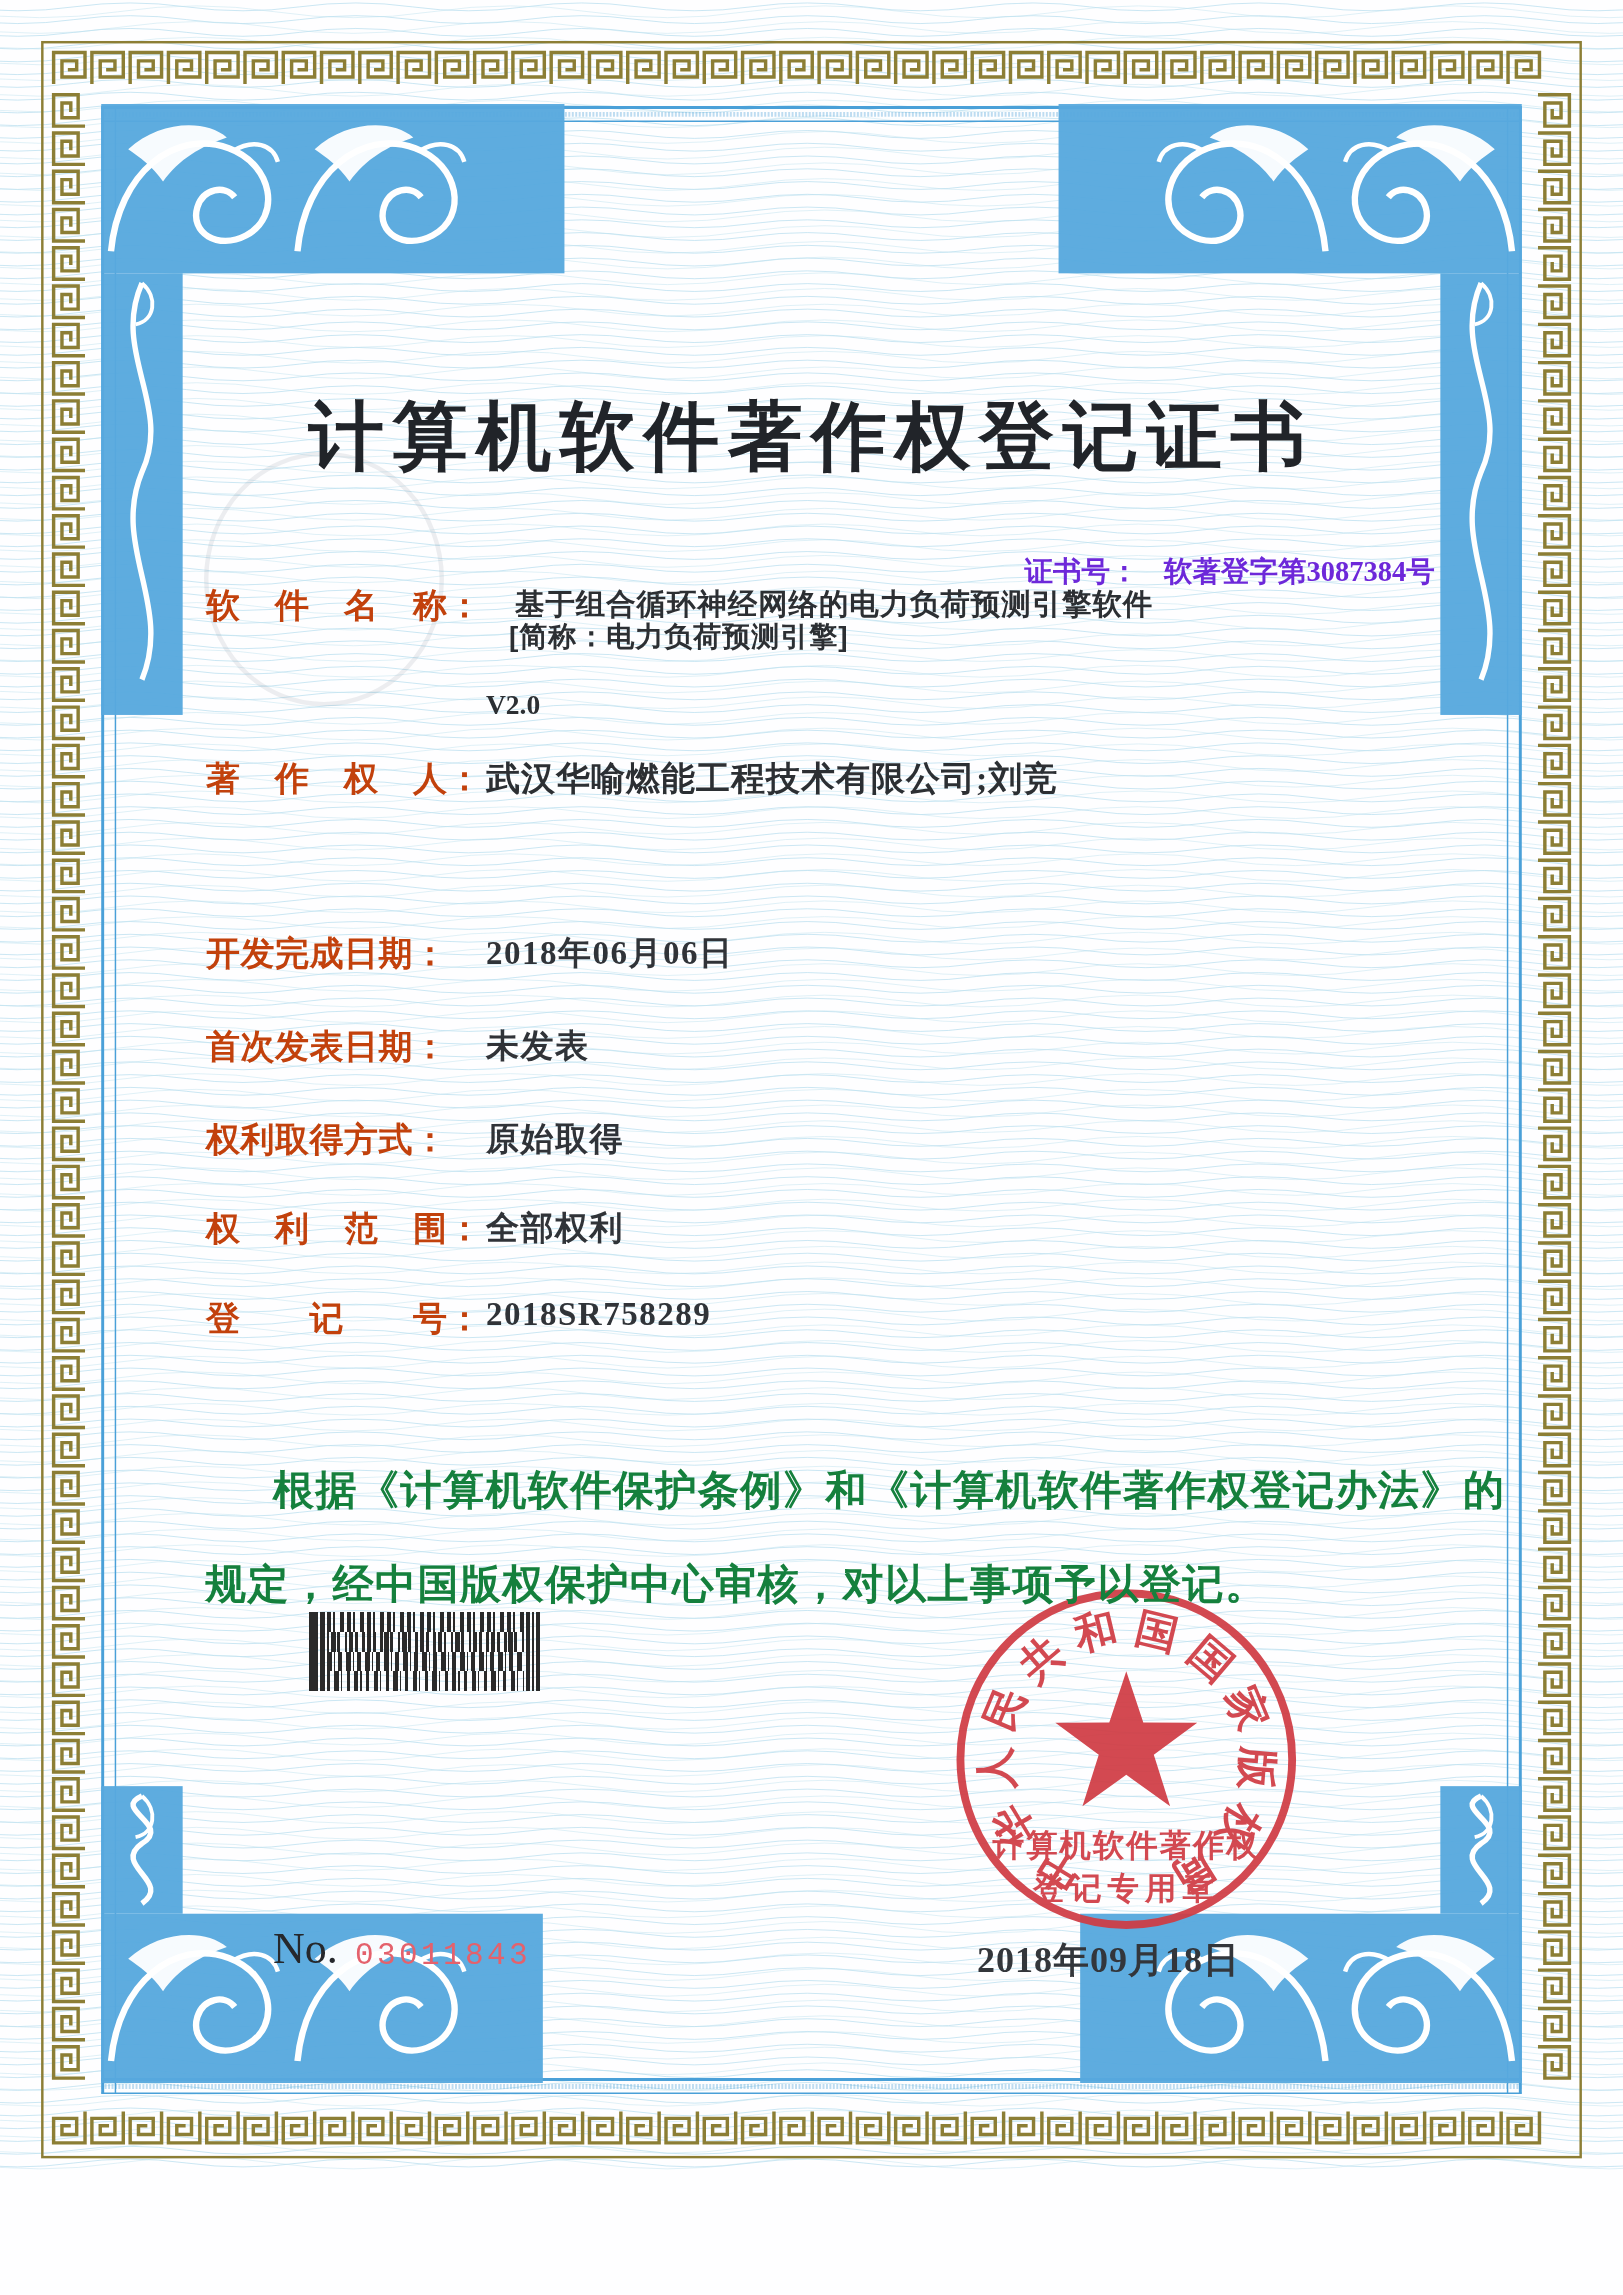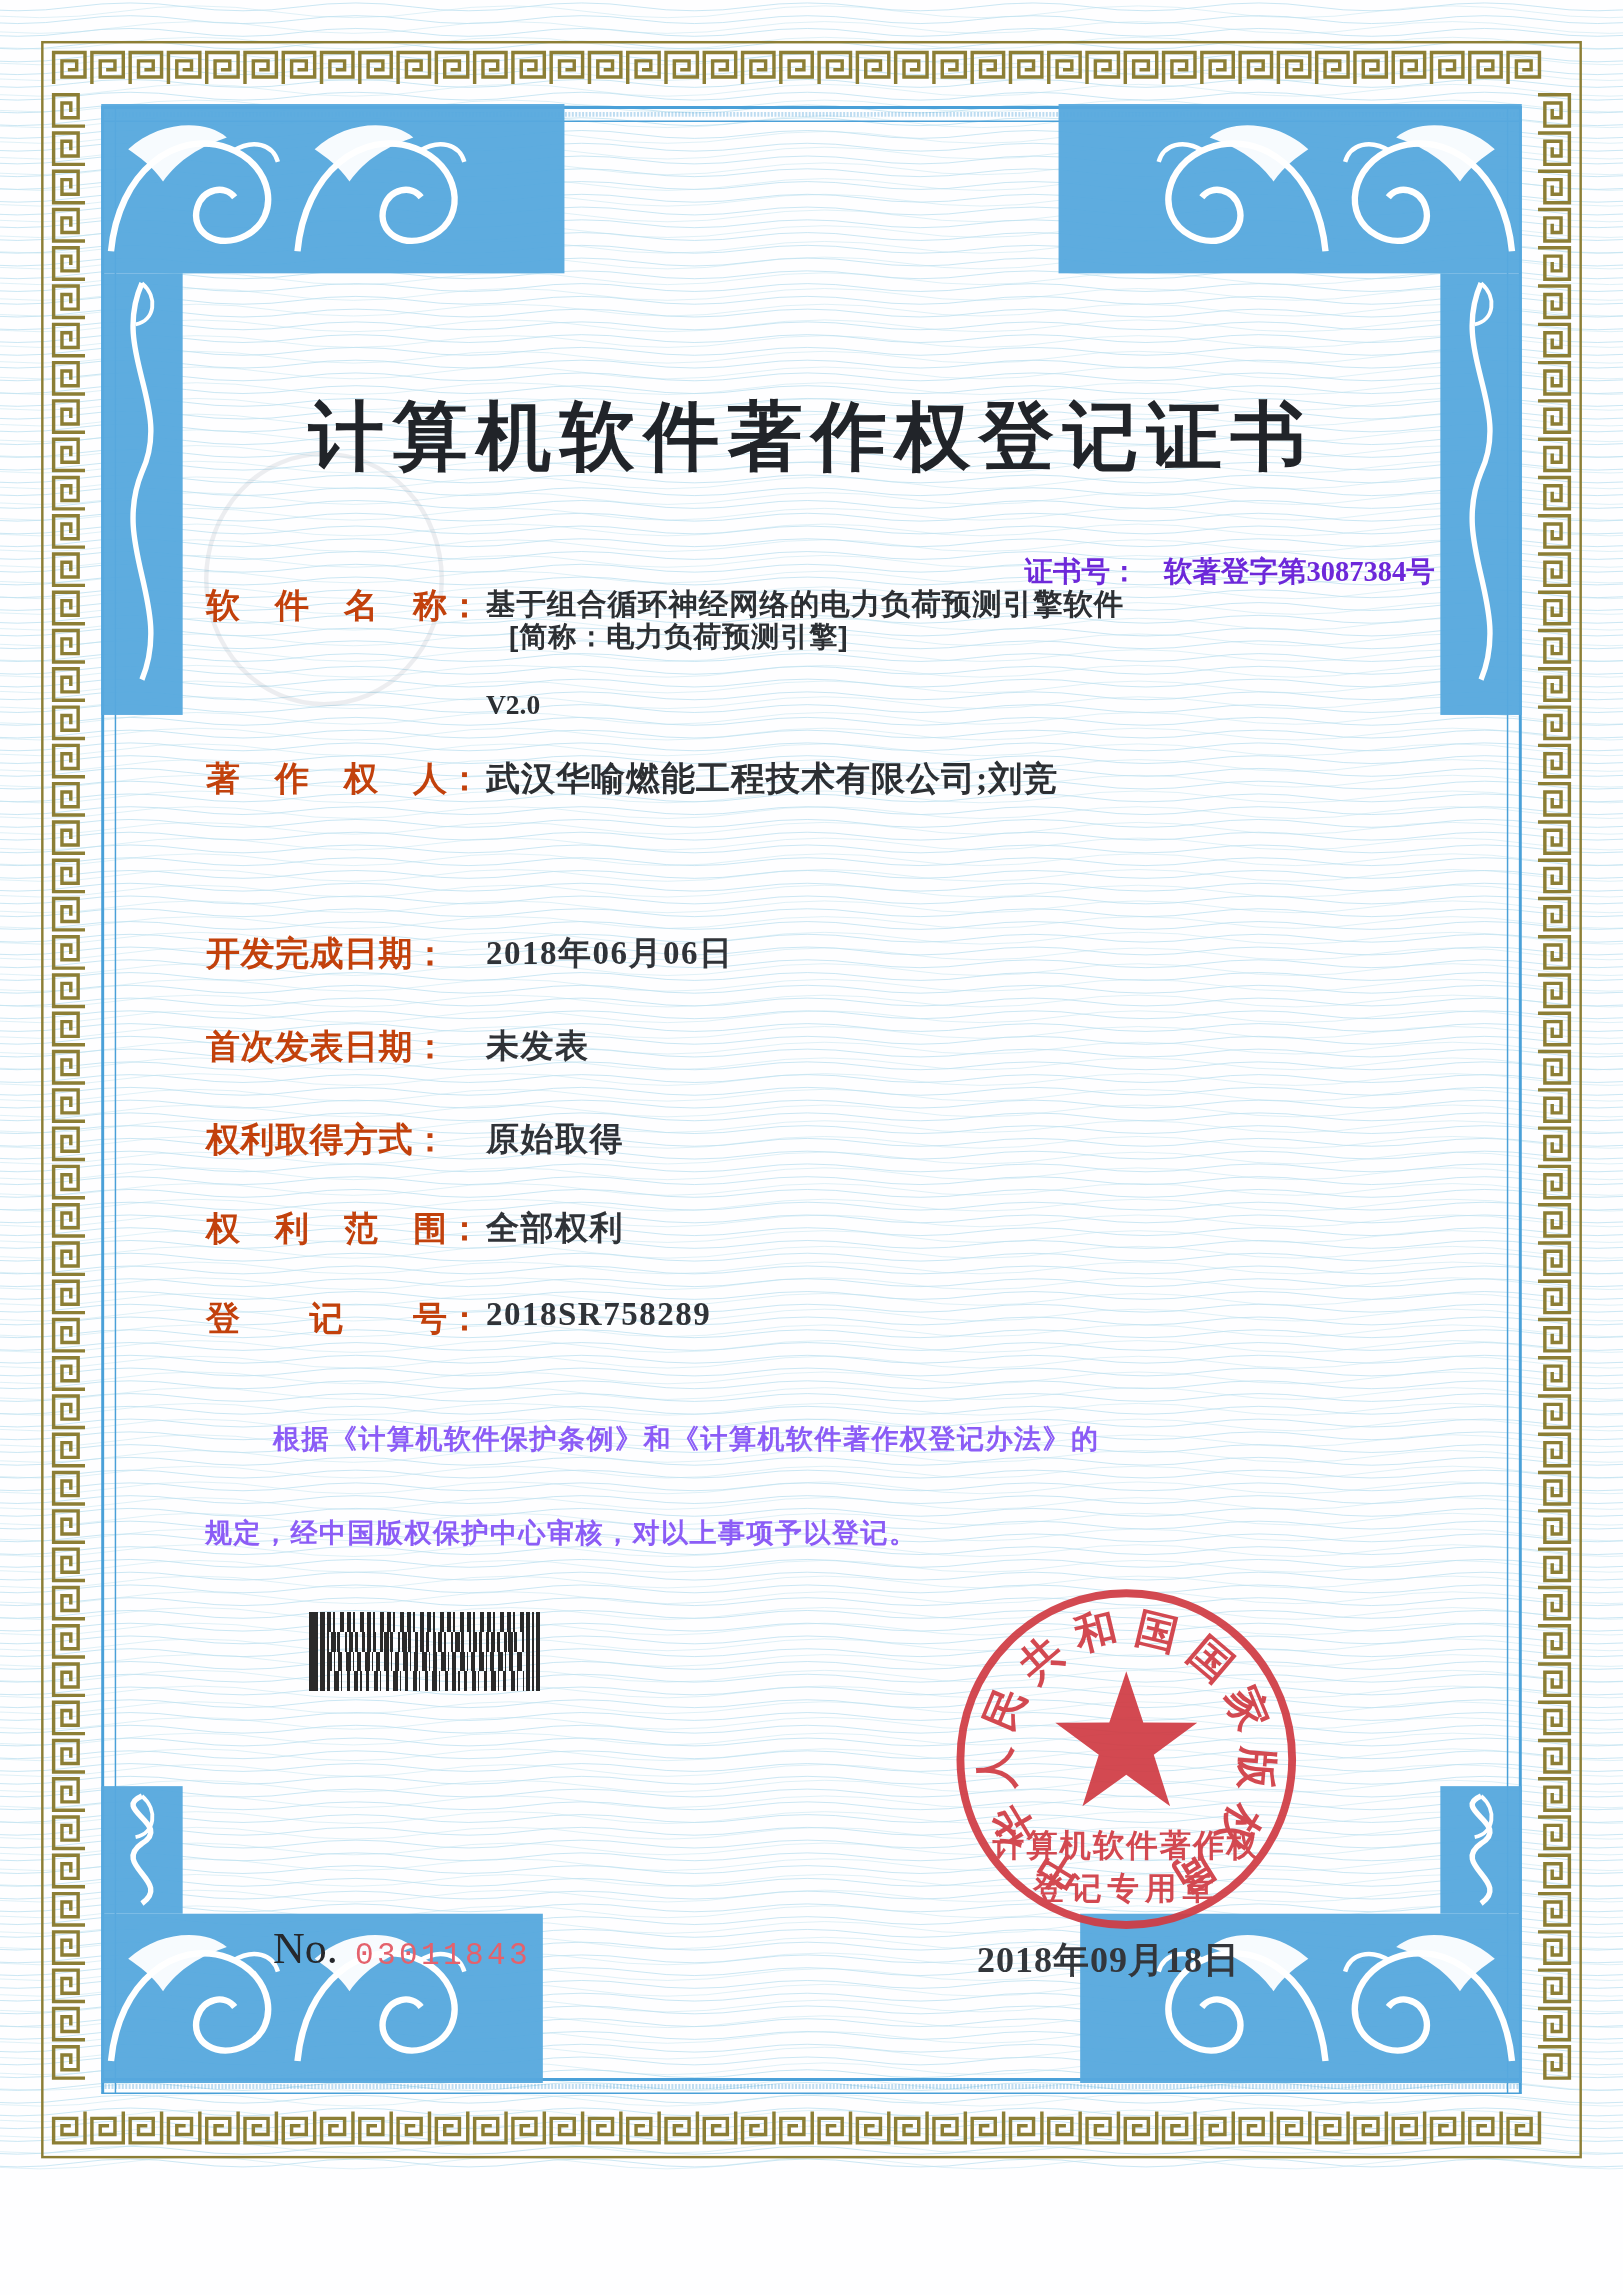--- a/index.html
+++ b/index.html
@@ -10,27 +10,27 @@
   .authority{left:0;right:0;top:294px;text-align:center;font-weight:700;font-size:63px;
              letter-spacing:6.9px;color:#26292e;}
   .cert-title{left:0;right:0;top:387px;text-align:center;font-weight:700;font-size:75px;
               letter-spacing:8.8px;color:#212429;}
   .certno{left:996px;top:521px;font-weight:700;font-size:28.5px;color:#6d28d9;}
   .certno .certno-val{margin-left:25.5px;font-weight:600;}
   .lbl{left:206px;font-weight:700;font-size:34px;color:#c2410c;letter-spacing:0.5px;}
   .lbl-name{top:583px;} .lbl-owner{top:756px;} .lbl-dev{top:931px;} .lbl-pub{top:1024px;}
   .lbl-acq{top:1117px;} .lbl-scope{top:1206px;} .lbl-reg{top:1296px;}
   .val{left:486px;color:#2c2f33;}
-  .v-name1{top:585px;font-family:Liberation Serif, serif;font-weight:700;font-size:29.4px;letter-spacing:1px;}
+  .v-name1{top:585px;font-family:Liberation Serif, serif;font-weight:700;font-size:29.4px;letter-spacing:1px;margin-left:29px;}
   .v-name2{top:618px;font-family:Liberation Sans, sans-serif;font-weight:700;font-size:28px;letter-spacing:1px;margin-left:23px;}
   .v-name3{top:689px;font-weight:600;font-size:27.5px;}
   .v-owner{top:756px;font-weight:700;font-size:34px;letter-spacing:1px;}
   .v-dev{top:931px;} .v-pub{top:1024px;} .v-acq{top:1117px;} .v-scope{top:1206px;} .v-reg{top:1296px;}
   .v-plain{font-weight:600;font-size:33px;letter-spacing:1.5px;color:#303338;}
-  .stmt{font-weight:600;font-size:27px;letter-spacing:1.5px;color:#8b5cf6;}
+  .stmt{font-weight:600;font-size:41px;letter-spacing:1.5px;color:#15803d;margin-top:42px;}
   .stmt1{left:273px;top:1421px;} .stmt2{left:205px;top:1515px;}
   .serial-label{left:273px;top:1923px;font-weight:400;font-size:44px;color:#26282c;}
   .serial-value{left:355px;top:1938px;font-family:"Liberation Mono","DejaVu Sans Mono",monospace;
                 font-weight:400;font-size:31px;letter-spacing:3.4px;color:#e4616c;}
   .seal-date{left:977px;top:1936px;font-weight:600;font-size:36px;letter-spacing:1px;color:#33363b;}
   
   .barcode{position:absolute;left:309px;top:1612px;width:231px;height:79px;z-index:2;}
   .barcode::before{content:"";position:absolute;left:0;top:0;bottom:0;width:15.7px;
       background:linear-gradient(90deg,#2a2a2a 0 8.8px,rgba(0,0,0,0) 8.8px 11.3px,#2a2a2a 11.3px 15.7px);}
   .barcode::after{content:"";position:absolute;right:0;top:0;bottom:0;width:13.7px;

